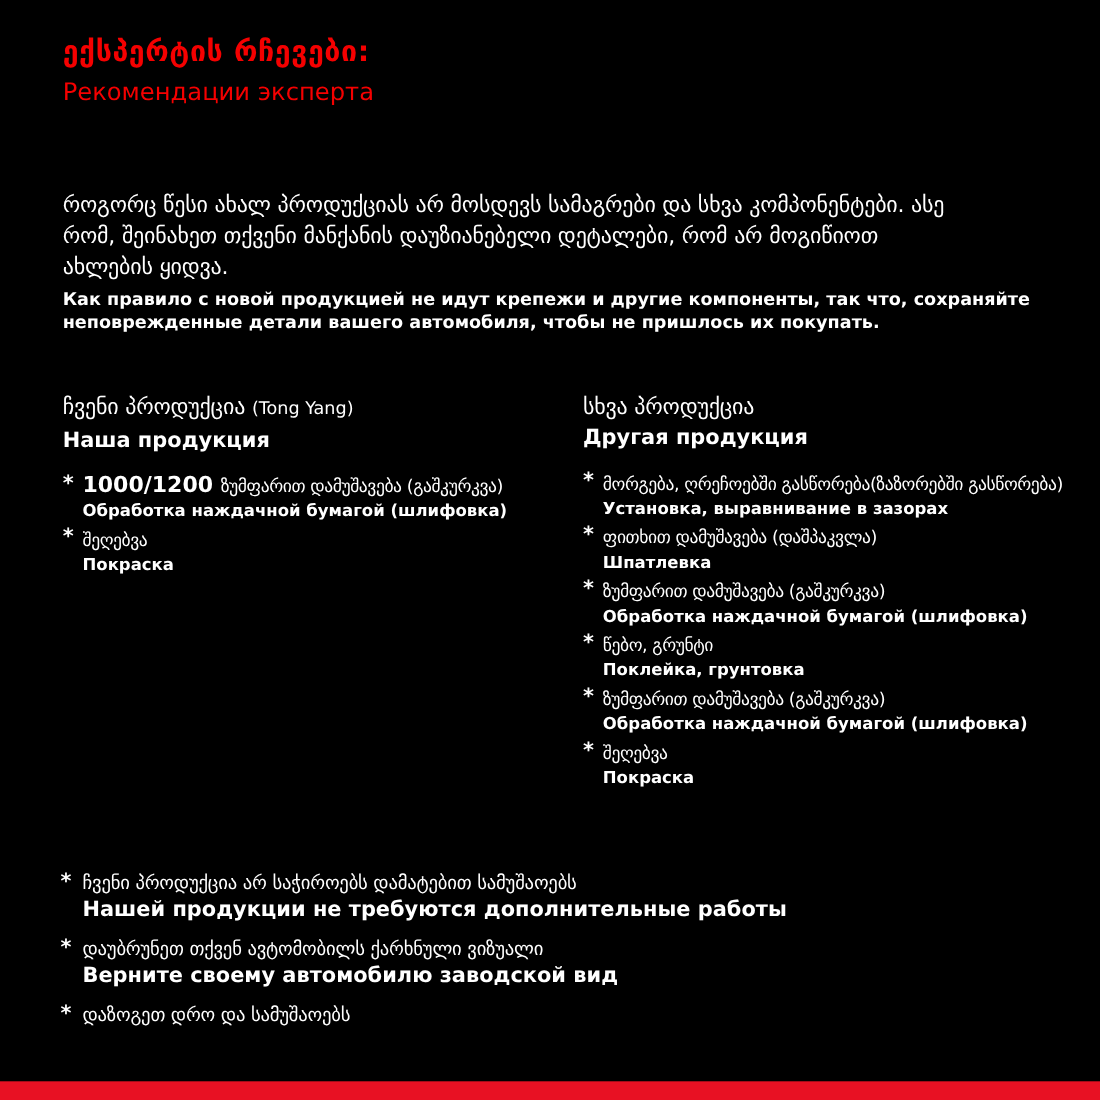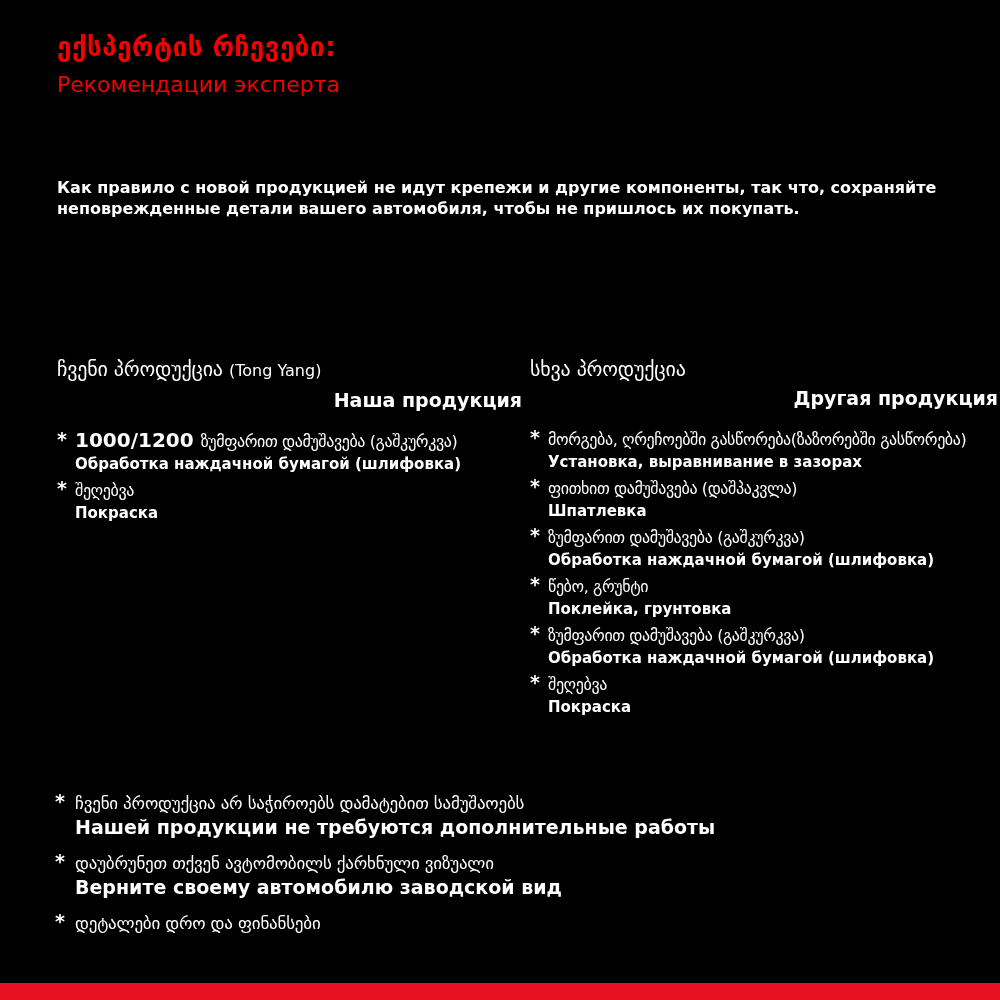--- a/index.html
+++ b/index.html
@@ -48,21 +48,21 @@
     font-size: 16px; font-weight: bold; line-height: 21px;
     white-space: pre-line;
   }
 
   
   .col { position: absolute; top: 356px; }
   .col-left  { left: 57px;  width: 465px; }
   .col-right { left: 530px; width: 468px; }
   .col-title-ge { font-size: 20px; letter-spacing: -0.2px; line-height: 26px; white-space: nowrap; }
   .latin-small { font-size: 16px; letter-spacing: 0; }
-  .col-title-ru { font-size: 19px; font-weight: bold; line-height: 24px; margin-top: 4px; text-align: right; }
+  .col-title-ru { font-size: 19px; font-weight: bold; line-height: 24px; margin-top: 4px; }
   .items { margin-top: 17px; }
 
   .item { position: relative; padding-left: 18px; margin-bottom: 3px; }
   .ast {
     position: absolute; left: 0; top: -1px;
     font-size: 19px; font-weight: bold; line-height: 22px;
   }
   .ge-line {
     font-size: 16px; line-height: 23px;
     letter-spacing: -0.4px;
@@ -89,20 +89,23 @@
 <body>
 
 <div class="page">
 
   <header class="header">
     <div class="title-ge">ექსპერტის რჩევები:</div>
     <div class="title-ru">Рекомендации эксперта</div>
   </header>
 
   <section class="intro">
+    <p class="intro-ge">როგორც წესი ახალ პროდუქციას არ მოსდევს სამაგრები და სხვა კომპონენტები. ასე
+რომ, შეინახეთ თქვენი მანქანის დაუზიანებელი დეტალები, რომ არ მოგიწიოთ
+ახლების ყიდვა.</p>
     <p class="intro-ru">Как правило с новой продукцией не идут крепежи и другие компоненты, так что, сохраняйте
 неповрежденные детали вашего автомобиля, чтобы не пришлось их покупать.</p>
   </section>
 
   <section class="col col-left">
     <div class="col-title-ge">
       <span>ჩვენი პროდუქცია</span>
       <span class="latin-small">(Tong Yang)</span>
     </div>
     <div class="col-title-ru">Наша продукция</div>
@@ -174,19 +177,19 @@
       </div>
 
       <div class="item">
         <span class="ast">*</span>
         <div class="ge-line">დაუბრუნეთ თქვენ ავტომობილს ქარხნული ვიზუალი</div>
         <div class="ru-line">Верните своему автомобилю заводской вид</div>
       </div>
 
       <div class="item">
         <span class="ast">*</span>
-        <div class="ge-line">დეტალები დრო და ფინანსები</div>
+        <div class="ge-line">დაზოგეთ დრო და სამუშაოებს</div>
       </div>
     </section>
 
   <div class="footer-bar"></div>
 
 </div>
 
 </body></html>

